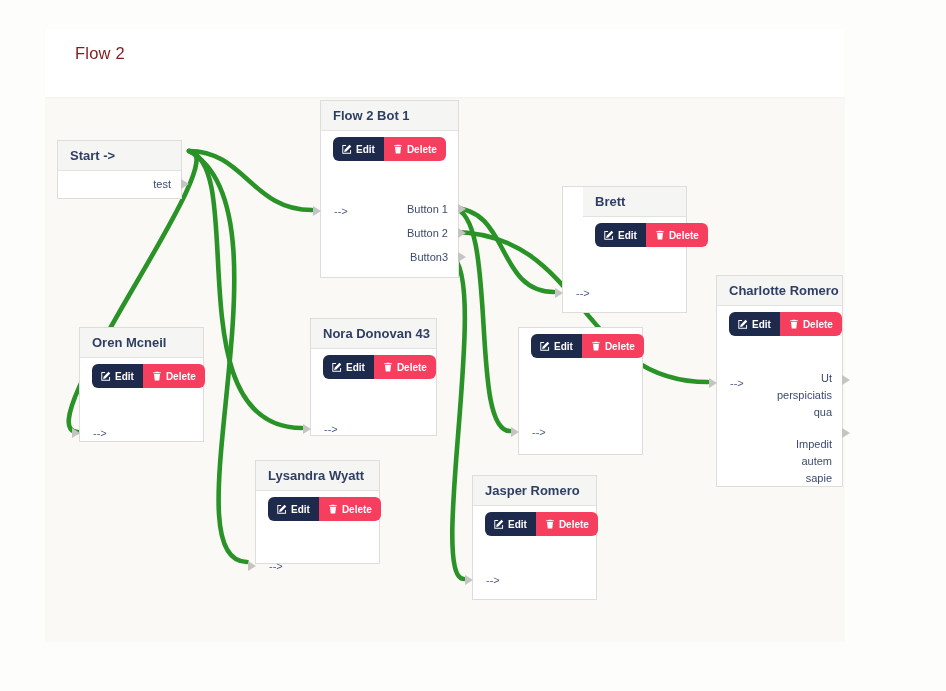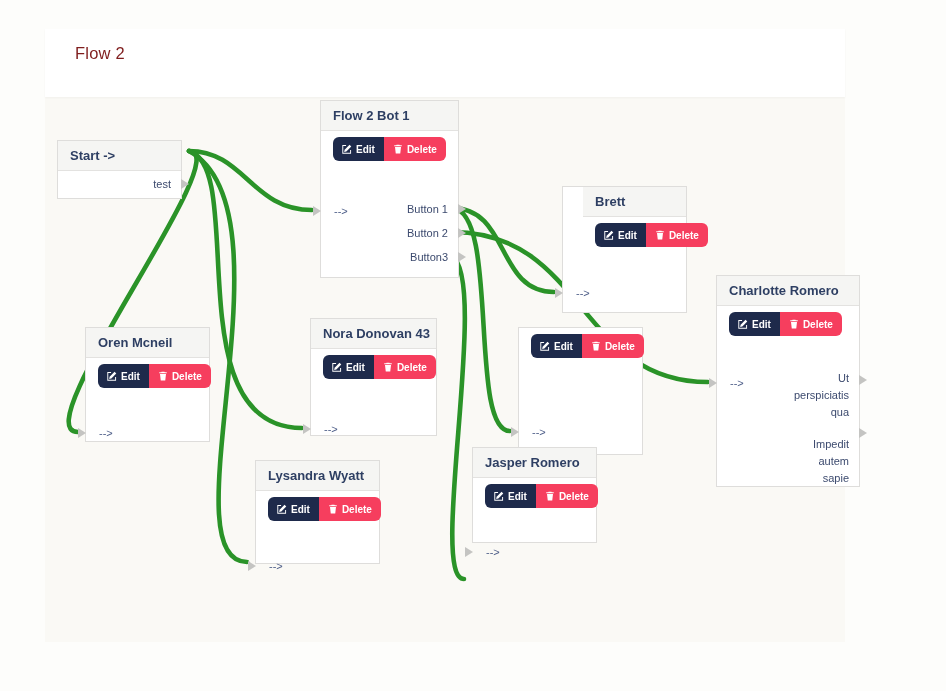--- a/index.html
+++ b/index.html
@@ -128,21 +128,21 @@
         <div class="btn delete">
           <svg class="icon-svg" width="10" height="10" viewBox="0 0 16 16">
             <path fill="#fff" d="M5.7 1h4.6l.5 1H14v1.6H2V2h3.2zM3.2 4.6h9.6L11.6 15H4.4z"></path>
           </svg>
           <span>Delete</span>
         </div>
       </div>
       <div class="io-row input" style="top: 99px;">--&gt;</div>
       <div class="port in" style="top: 101px;"></div>
     </div>
-    <div class="node" style="left: 716px; top: 275px; width: 144px; height: 212px;">
+    <div class="node" style="left: 716px; top: 275px; width: 127px; height: 212px;">
       <div class="node-header">Charlotte Romero</div>
       <div class="btn-row">
         <div class="btn edit">
           <svg class="icon-svg" width="10" height="10" viewBox="0 0 16 16">
             <path fill="#fff" d="M12.1 1.2l2.7 2.7-7.9 7.9-3.5.8.8-3.5z"></path>
             <path fill="#fff" d="M13 9.5V14H2V3h4.5V1.5H.5v14h14V9.5z"></path>
           </svg>
           <span>Edit</span>
         </div>
         <div class="btn delete">
@@ -160,21 +160,21 @@
         <div class="oline">qua</div>
       </div>
       <div class="port out" style="top: 99px;"></div>
       <div class="io-row output" style="top: 160px;">
         <div class="oline">Impedit</div>
         <div class="oline">autem</div>
         <div class="oline">sapie</div>
       </div>
       <div class="port out" style="top: 152px;"></div>
     </div>
-    <div class="node" style="left: 85px; top: 327px; width: 125px; height: 115px;">
+    <div class="node" style="left: 79px; top: 327px; width: 125px; height: 115px;">
       <div class="node-header">Oren Mcneil</div>
       <div class="btn-row">
         <div class="btn edit">
           <svg class="icon-svg" width="10" height="10" viewBox="0 0 16 16">
             <path fill="#fff" d="M12.1 1.2l2.7 2.7-7.9 7.9-3.5.8.8-3.5z"></path>
             <path fill="#fff" d="M13 9.5V14H2V3h4.5V1.5H.5v14h14V9.5z"></path>
           </svg>
           <span>Edit</span>
         </div>
         <div class="btn delete">
@@ -239,21 +239,21 @@
         <div class="btn delete">
           <svg class="icon-svg" width="10" height="10" viewBox="0 0 16 16">
             <path fill="#fff" d="M5.7 1h4.6l.5 1H14v1.6H2V2h3.2zM3.2 4.6h9.6L11.6 15H4.4z"></path>
           </svg>
           <span>Delete</span>
         </div>
       </div>
       <div class="io-row input" style="top: 98px;">--&gt;</div>
       <div class="port in" style="top: 100px;"></div>
     </div>
-    <div class="node" style="left: 472px; top: 447px; width: 125px; height: 96px;">
+    <div class="node" style="left: 472px; top: 475px; width: 125px; height: 125px;">
       <div class="node-header">Jasper Romero</div>
       <div class="btn-row">
         <div class="btn edit">
           <svg class="icon-svg" width="10" height="10" viewBox="0 0 16 16">
             <path fill="#fff" d="M12.1 1.2l2.7 2.7-7.9 7.9-3.5.8.8-3.5z"></path>
             <path fill="#fff" d="M13 9.5V14H2V3h4.5V1.5H.5v14h14V9.5z"></path>
           </svg>
           <span>Edit</span>
         </div>
         <div class="btn delete">

